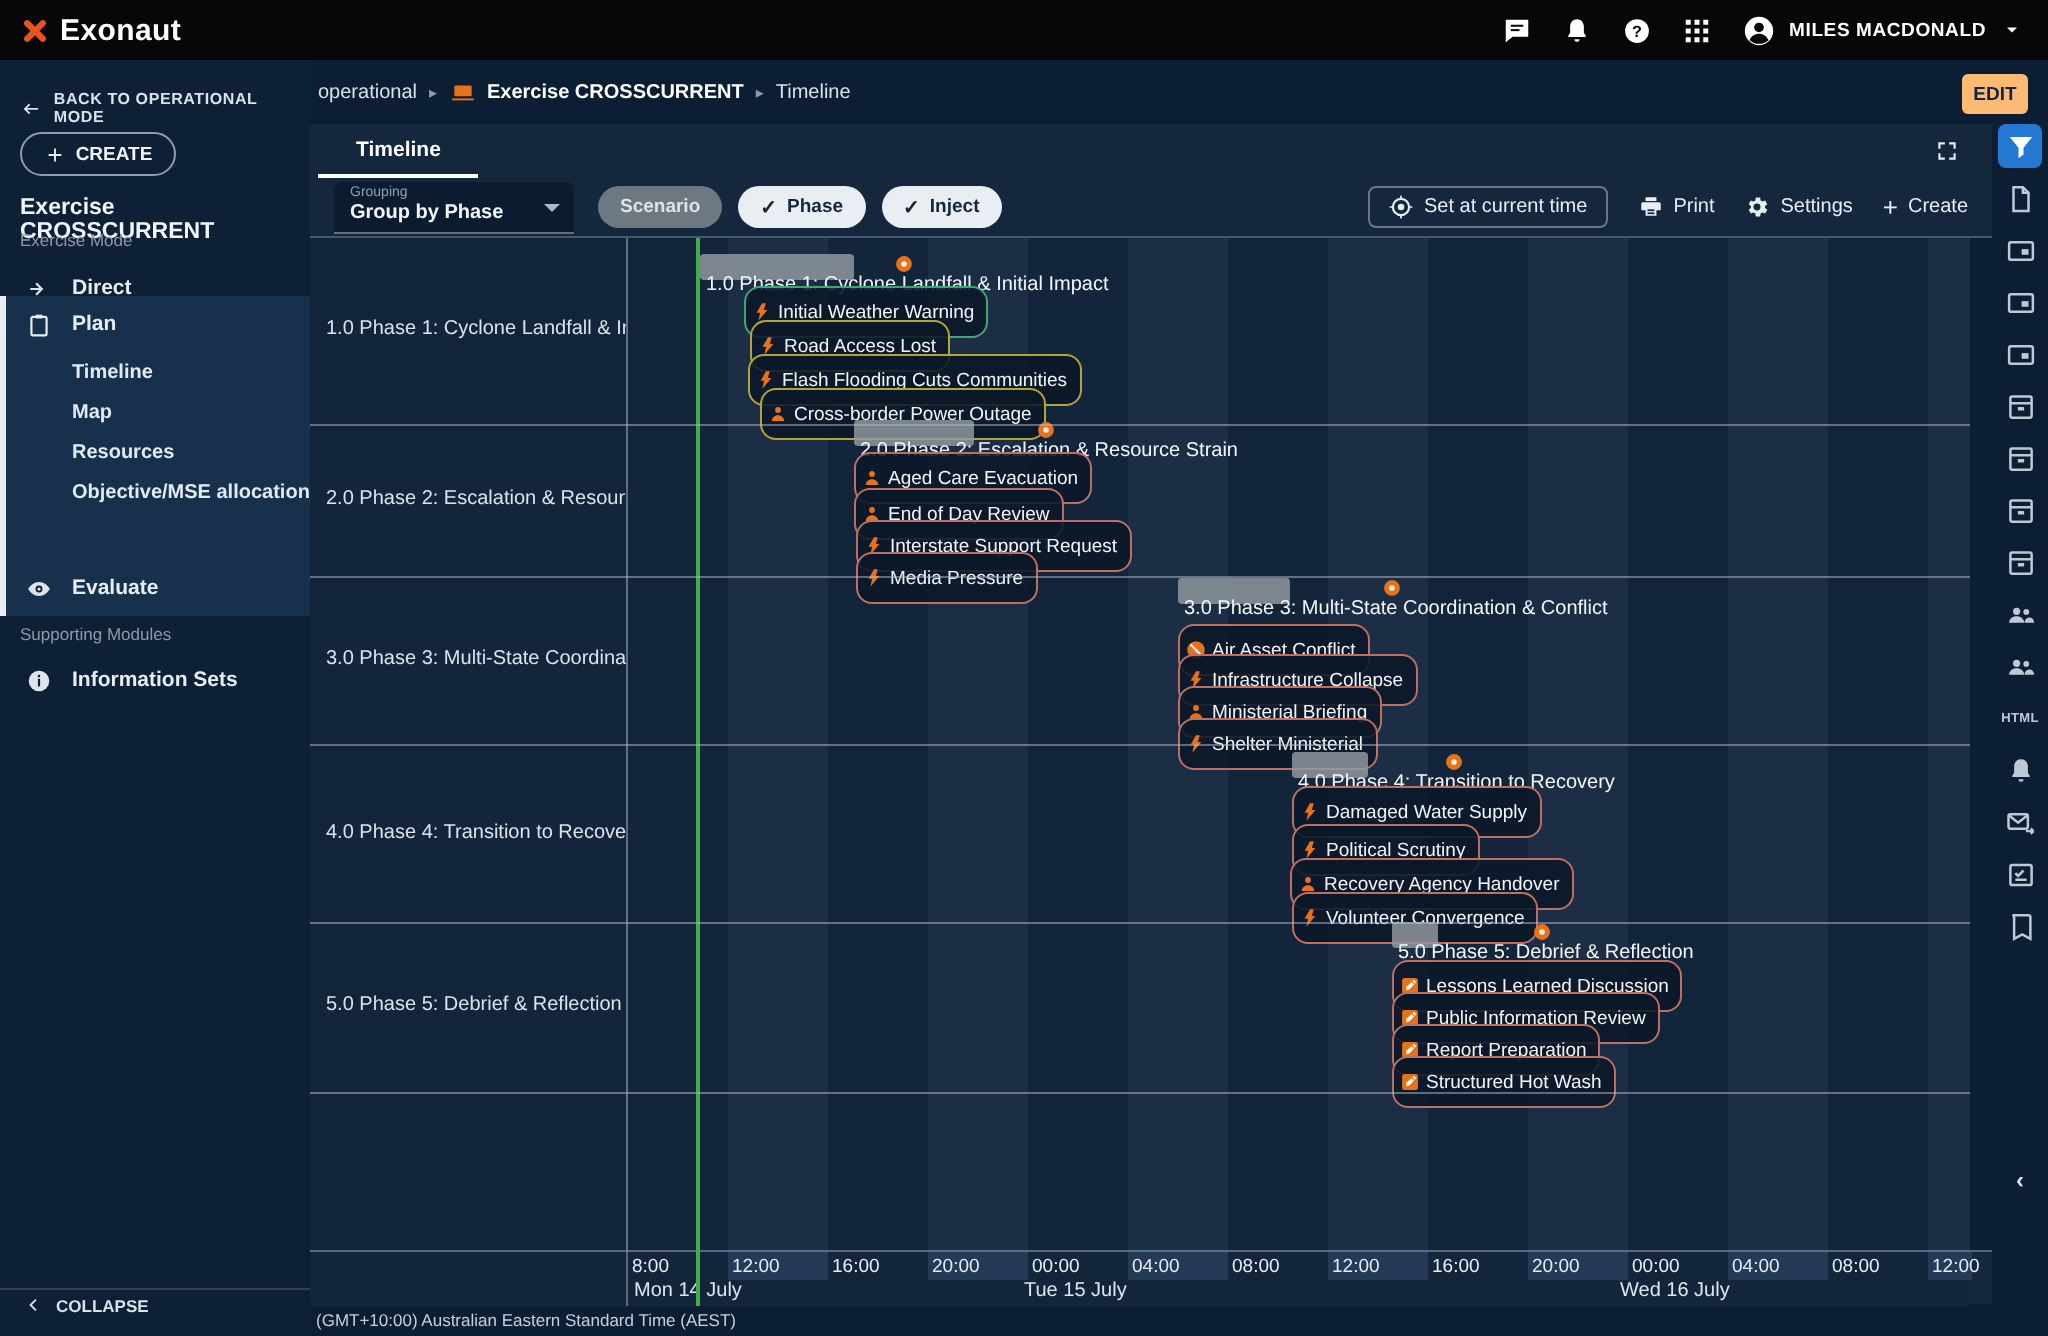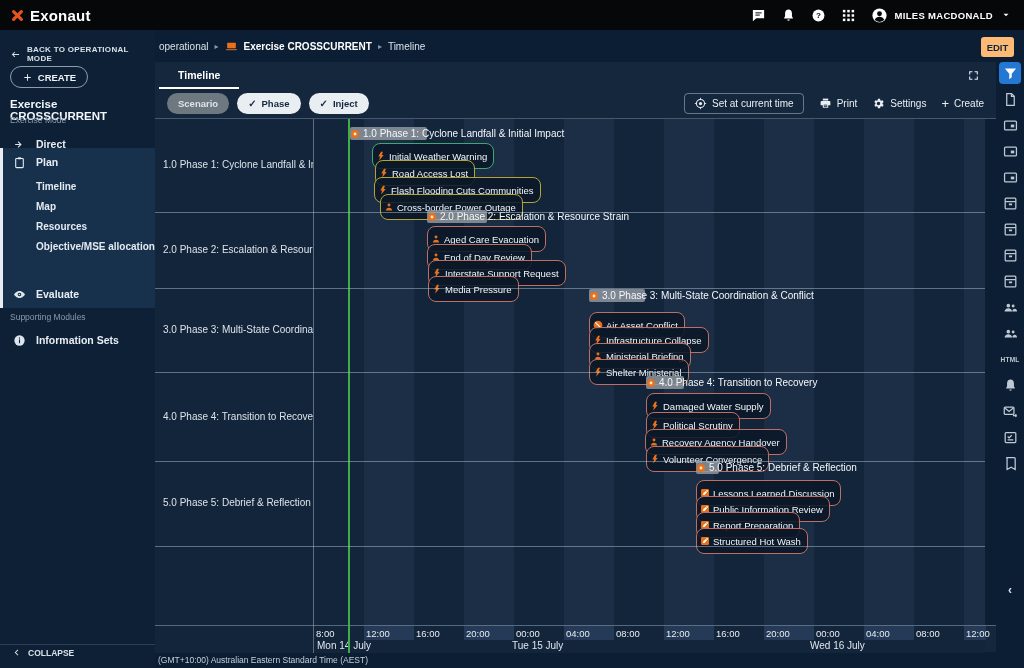--- a/index.html
+++ b/index.html
@@ -70,21 +70,21 @@
 
   
   .gantt{position:absolute;left:0;top:56px;width:841px;height:507px;border-top:1px solid rgba(141,163,184,.4);}
   .glabels{position:absolute;left:0;top:0;width:158px;height:507px;background:#13253B;}
   .row-label{position:absolute;left:8px;font-size:10px;color:#DCE3EA;white-space:nowrap;}
   .gchart{position:absolute;left:158px;top:0;width:672px;height:507px;border-left:1px solid rgba(160,175,190,.5);
           background:repeating-linear-gradient(90deg,#13253B 0 50px,#1B2E46 50px 100px);}
   .gtail{position:absolute;left:830px;top:0;width:11px;height:507px;background:#0C1E33;}
   .row-sep{position:absolute;left:0;width:830px;height:1px;background:rgba(176,190,205,.5);z-index:3;}
   .timeline-now{position:absolute;width:2px;background:#3FAE46;z-index:1;}
-  .phase{position:absolute;height:13px;display:flex;align-items:center;z-index:2;cursor:pointer;}
+  .phase{position:absolute;height:13px;display:flex;align-items:center;z-index:2;cursor:pointer;flex-direction:column;}
   .phase-bar{position:absolute;left:0;top:0;height:13px;background:rgba(148,155,163,.82);border-radius:2px;}
   .phase-title{position:relative;font-size:10px;color:#F4F7FA;white-space:nowrap;margin-left:3px;}
   .pill{position:absolute;height:26px;border:1px solid;border-radius:8px;background:rgba(10,24,40,.88);display:flex;align-items:center;gap:3px;padding:0 6px 0 3px;font-size:9.5px;color:#F2F5F8;white-space:nowrap;z-index:2;cursor:pointer;}
   .pic{width:10px;height:10px;color:#E8721C;position:relative;flex:0 0 auto;}
 
   
   .axis{position:absolute;left:0;top:563px;width:841px;height:27px;border-top:1px solid rgba(141,163,184,.55);}
   .axis-left{position:absolute;left:0;top:0;width:158px;height:27px;background:#13253B;}
   .axis-chart{position:absolute;left:158px;top:0;width:672px;height:27px;border-left:1px solid rgba(160,175,190,.5);background:#13253B;}
   .axis-stripes{position:absolute;left:0;top:0;width:672px;height:14px;background:repeating-linear-gradient(90deg,transparent 0 50px,#243A56 50px 100px);}
@@ -275,20 +275,25 @@
       <div class="tabbar">
         <div class="tab">Timeline</div>
         <span class="fullscreen">
             <svg viewBox="0 0 24 24" fill="currentColor">
               <path d="M4 4h6v2H6v4H4zM14 4h6v6h-2V6h-4zM4 14h2v4h4v2H4zM18 14h2v6h-6v-2h4z"></path>
             </svg>
           </span>
       </div>
 
       <div class="toolbar">
+        <div class="grouping">
+          <div class="grouping-label">Grouping</div>
+          <div class="grouping-value">Group by Phase</div>
+          <div class="grouping-caret"></div>
+        </div>
         <div class="chips">
           <div class="chip off">
             <span>Scenario</span>
           </div>
           <div class="chip on">
             <span class="chk">✓</span>
             <span>Phase</span>
           </div>
           <div class="chip on">
             <span class="chk">✓</span>

